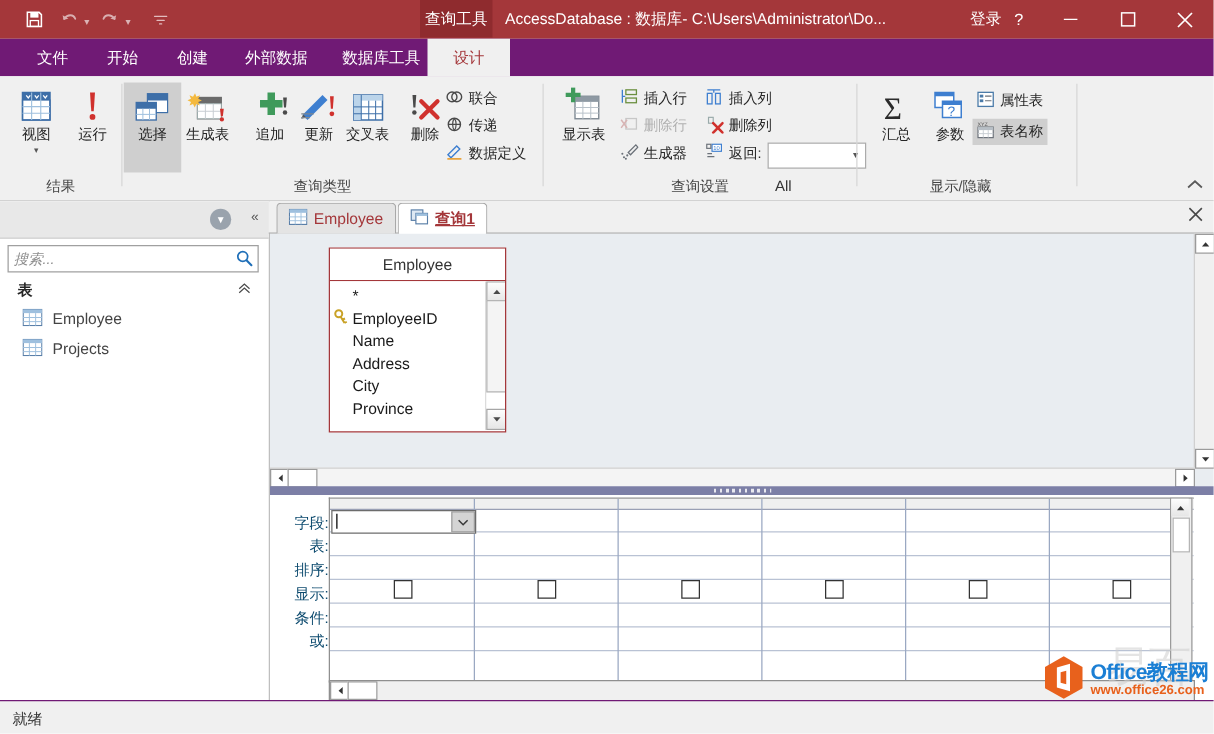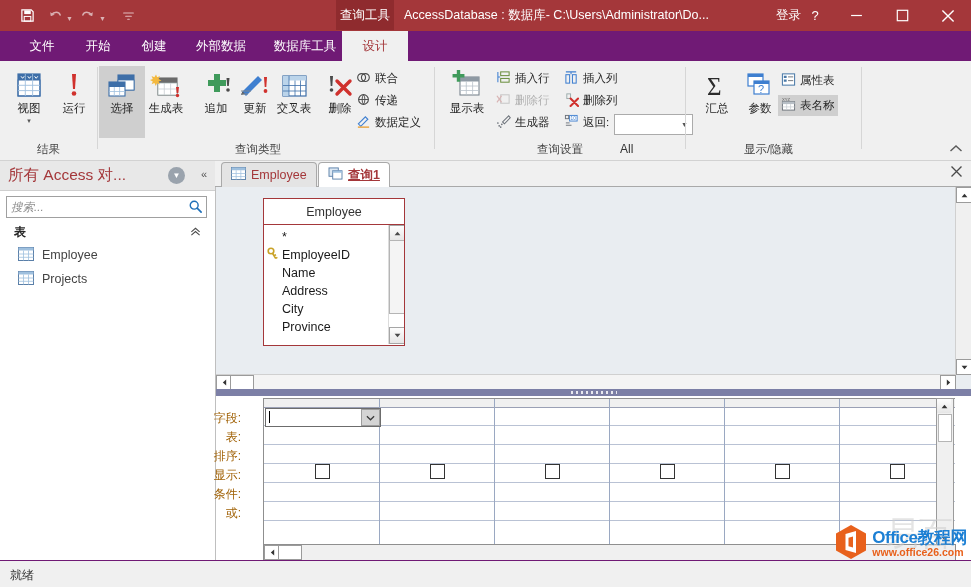--- a/index.html
+++ b/index.html
@@ -118,21 +118,21 @@
           display:flex;align-items:center;justify-content:center;font-size:8px;color:#333;}
 
   
   .splitter{position:absolute;left:216px;top:389px;width:755px;height:7px;background:#7C7FA6;}
   .splitter .grip{position:absolute;left:50%;top:2px;transform:translateX(-50%);width:46px;height:3px;
     background:repeating-linear-gradient(90deg,#e8e8ef 0 2px,transparent 2px 5px);}
 
   
   .grid{position:absolute;left:216px;top:396px;width:755px;height:165px;background:#fff;}
   .rowlabels{position:absolute;left:0;top:0;width:47px;height:150px;}
-  .rowlabels .rl{position:absolute;right:22px;width:44px;text-align:right;font-size:12px;color:#a16207;
+  .rowlabels .rl{position:absolute;right:0;width:44px;text-align:right;font-size:12px;color:#0c4a6e;
                  height:16px;line-height:16px;white-space:nowrap;}
   .gridtable{position:absolute;left:47px;top:2px;width:691px;height:146px;border:1px solid #8f8f8f;
              border-right:none;background:#fff;overflow:hidden;}
   .colhdr{position:absolute;left:0;top:0;width:100%;height:8px;background:#F0F0F0;border-bottom:1px solid #9aa0b5;}
   .gcol{position:absolute;top:0;width:1px;height:146px;background:#9aa8c2;}
   .growline{position:absolute;left:0;width:100%;height:1px;background:#b9c2d4;}
   .chk{position:absolute;width:13px;height:13px;border:1px solid #333;background:#fff;}
   .fieldcell{position:absolute;left:1px;top:9px;width:114px;height:17px;border:1px solid #6c6c6c;background:#fff;}
   .fieldcell .caret{position:absolute;left:3px;top:2px;width:1px;height:12px;background:#000;}
   .ddbtn{position:absolute;right:0;top:0;width:17px;height:15px;background:#D4D4D4;border:1px solid #9d9d9d;
@@ -491,21 +491,20 @@
 
     <div class="collapse">
       <svg width="14" height="10" viewBox="0 0 14 10">
           <path d="M1.5 7 L7 2 L12.5 7" fill="none" stroke="#5a5a5a" stroke-width="1.4"></path>
         </svg>
     </div>
   </div>
 
   <div class="navpane">
     <div class="navhdr">
-      <span class="t">所有 Access 对...</span>
       <span class="ddico">▼</span>
       <span class="shut">«</span>
     </div>
 
     <div class="searchbox">
       <span class="ph">搜索...</span>
       <span class="sico">
         <svg width="15" height="15" viewBox="0 0 16 16">
             <circle cx="6.6" cy="6.6" r="4.2" fill="none" stroke="#1F6FB8" stroke-width="1.5"></circle>
             <path d="M9.8 9.8 L14 14" stroke="#1F6FB8" stroke-width="1.8" stroke-linecap="round"></path>

